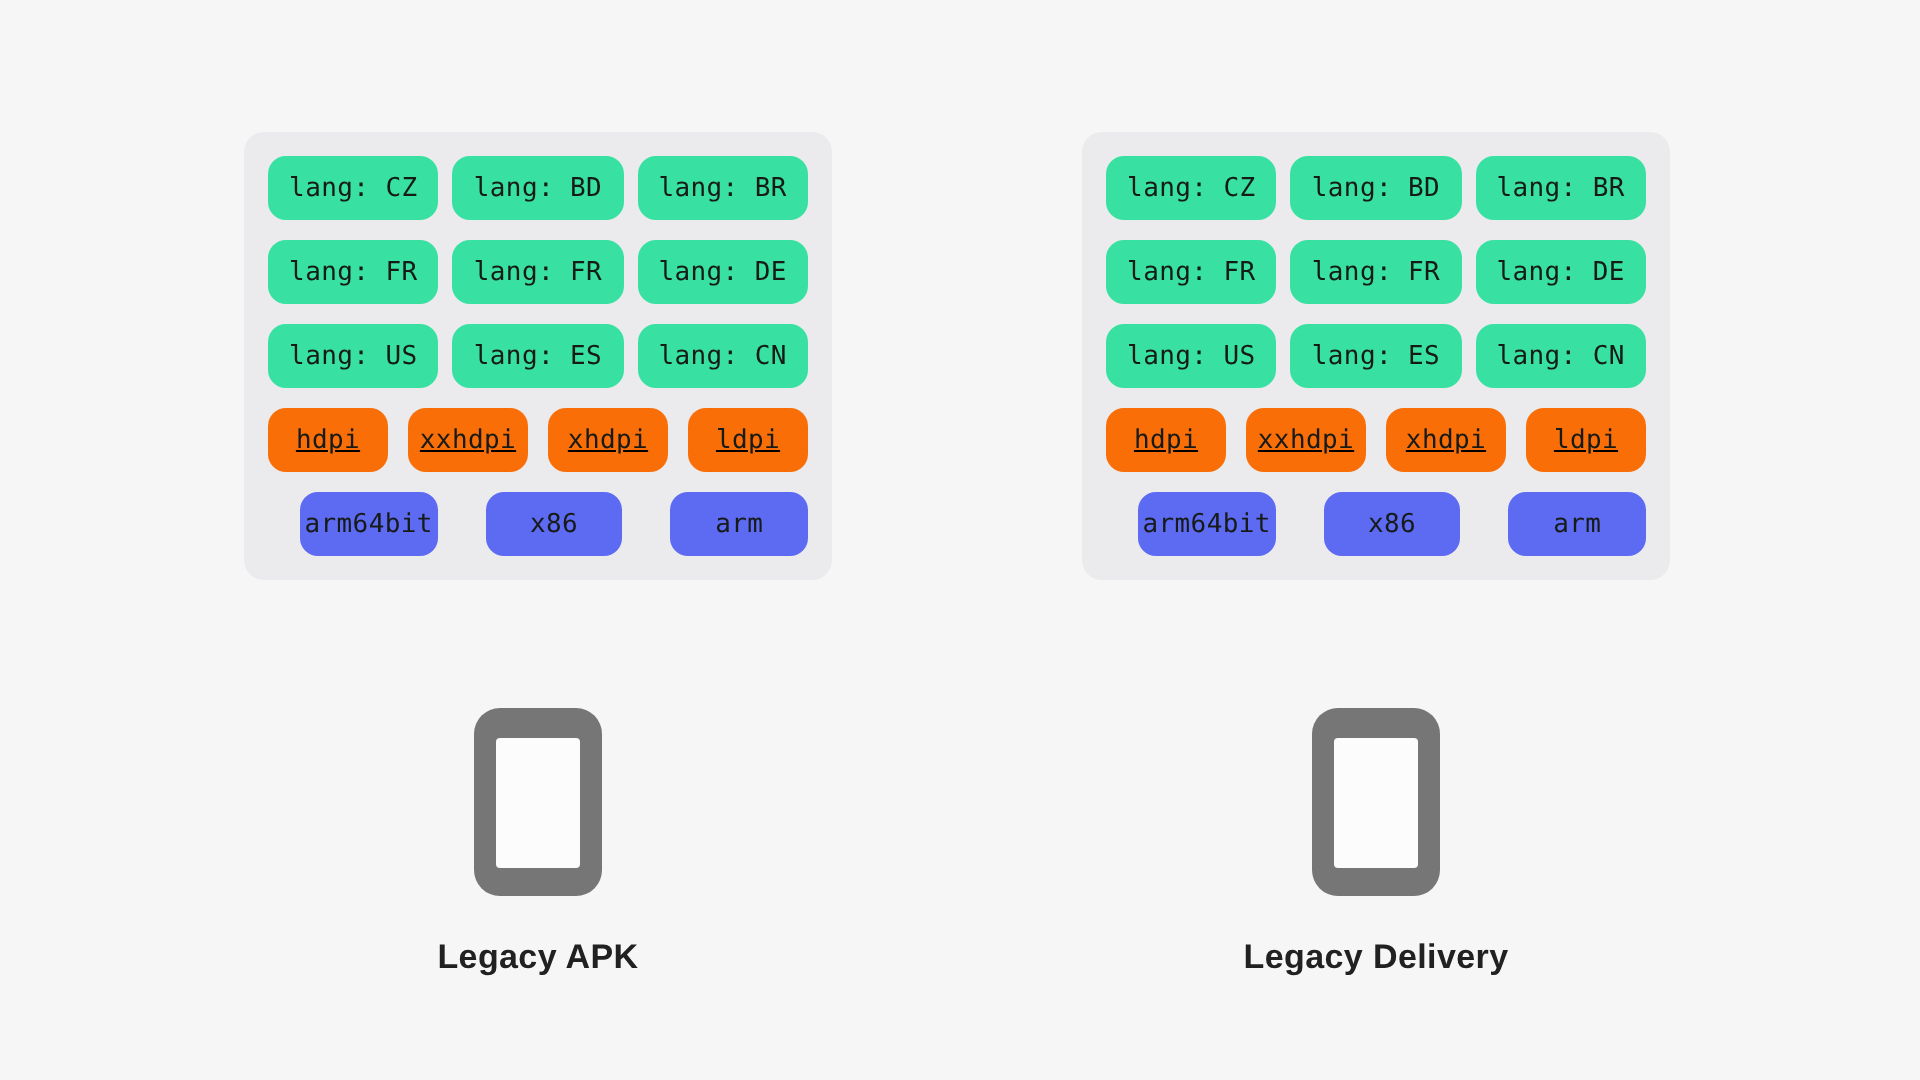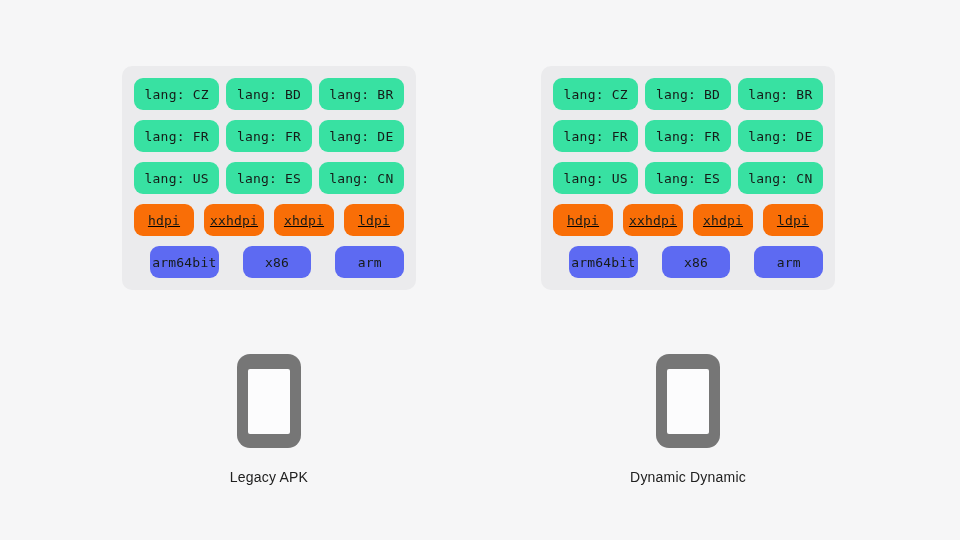--- a/index.html
+++ b/index.html
@@ -72,24 +72,25 @@
     border-radius: 13px;
   }
   .phone .screen {
     position: absolute;
     top: 15px; left: 11px; right: 11px; bottom: 14px;
     background: var(--phone-screen);
     border-radius: 2px;
   }
   .column-label {
     margin-top: 21px;
-    font-size: 14px;
+    font-size: 17px;
     letter-spacing: 0.2px;
     color: var(--label-text);
     text-align: center;
+    font-weight: bold;
   }
 </style>
 </head>
 <body>
 
 <div class="column left">
   <div class="chip-panel">
       <div class="chip-row lang">
         <div class="chip lang">lang: CZ</div>
         <div class="chip lang">lang: BD</div>
@@ -148,14 +149,14 @@
       </div>
       <div class="chip-row abi">
         <div class="chip abi">arm64bit</div>
         <div class="chip abi">x86</div>
         <div class="chip abi">arm</div>
       </div>
     </div>
   <div class="phone">
     <div class="screen"></div>
   </div>
-  <div class="column-label">Dynamic Dynamic</div>
+  <div class="column-label">Legacy Delivery</div>
 </div>
 
 </body></html>

